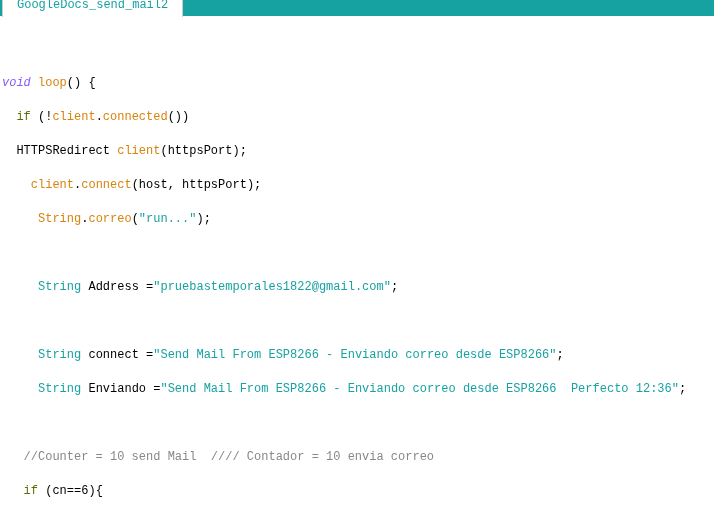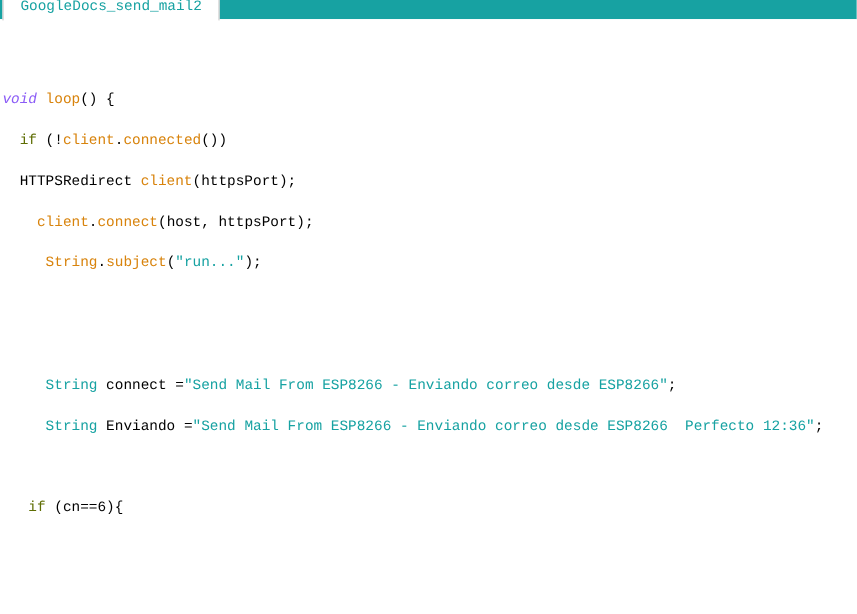--- a/index.html
+++ b/index.html
@@ -50,26 +50,28 @@
 <div class="tab-bar">
   <div class="tab">GoogleDocs_send_mail2</div>
 </div>
 
 <div class="code-area">
 <div class="code-line"></div>
 <div class="code-line"><span class="kw-void">void</span> <span class="kw-bold">loop</span>() {</div>
 <div class="code-line"><span>  </span><span class="kw-if">if</span><span> (!</span><span class="method">client</span><span>.</span><span class="method">connected</span><span>())</span></div>
 <div class="code-line"><span>  HTTPSRedirect </span><span class="method">client</span><span>(httpsPort);</span></div>
 <div class="code-line"><span>    </span><span class="method">client</span><span>.</span><span class="method">connect</span><span>(host, httpsPort);</span></div>
-<div class="code-line"><span>     </span><span class="kw-bold">String</span><span>.</span><span class="method">subject</span><span>(</span><span class="str">"run..."</span><span>);</span></div>
+<div class="code-line"><span>     </span><span class="kw-bold">String</span><span>.</span><span class="method">correo</span><span>(</span><span class="str">"run..."</span><span>);</span></div>
 <div class="code-line"></div>
+<div class="code-line"><span>     </span><span class="kw-type">String</span><span> Address =</span><span class="str">"pruebastemporales1822@gmail.com"</span><span>;</span></div>
 <div class="code-line"></div>
 <div class="code-line"><span>     </span><span class="kw-type">String</span><span> connect =</span><span class="str">"Send Mail From ESP8266 - Enviando correo desde ESP8266"</span><span>;</span></div>
 <div class="code-line"><span>     </span><span class="kw-type">String</span><span> Enviando =</span><span class="str">"Send Mail From ESP8266 - Enviando correo desde ESP8266  Perfecto 12:36"</span><span>;</span></div>
 <div class="code-line"></div>
+<div class="code-line"><span class="comment">   //Counter = 10 send Mail  //// Contador = 10 envia correo</span></div>
 <div class="code-line"><span>   </span><span class="kw-if">if</span><span> (cn==6){</span></div>
 
 
 
 
 
 
 
 
 

